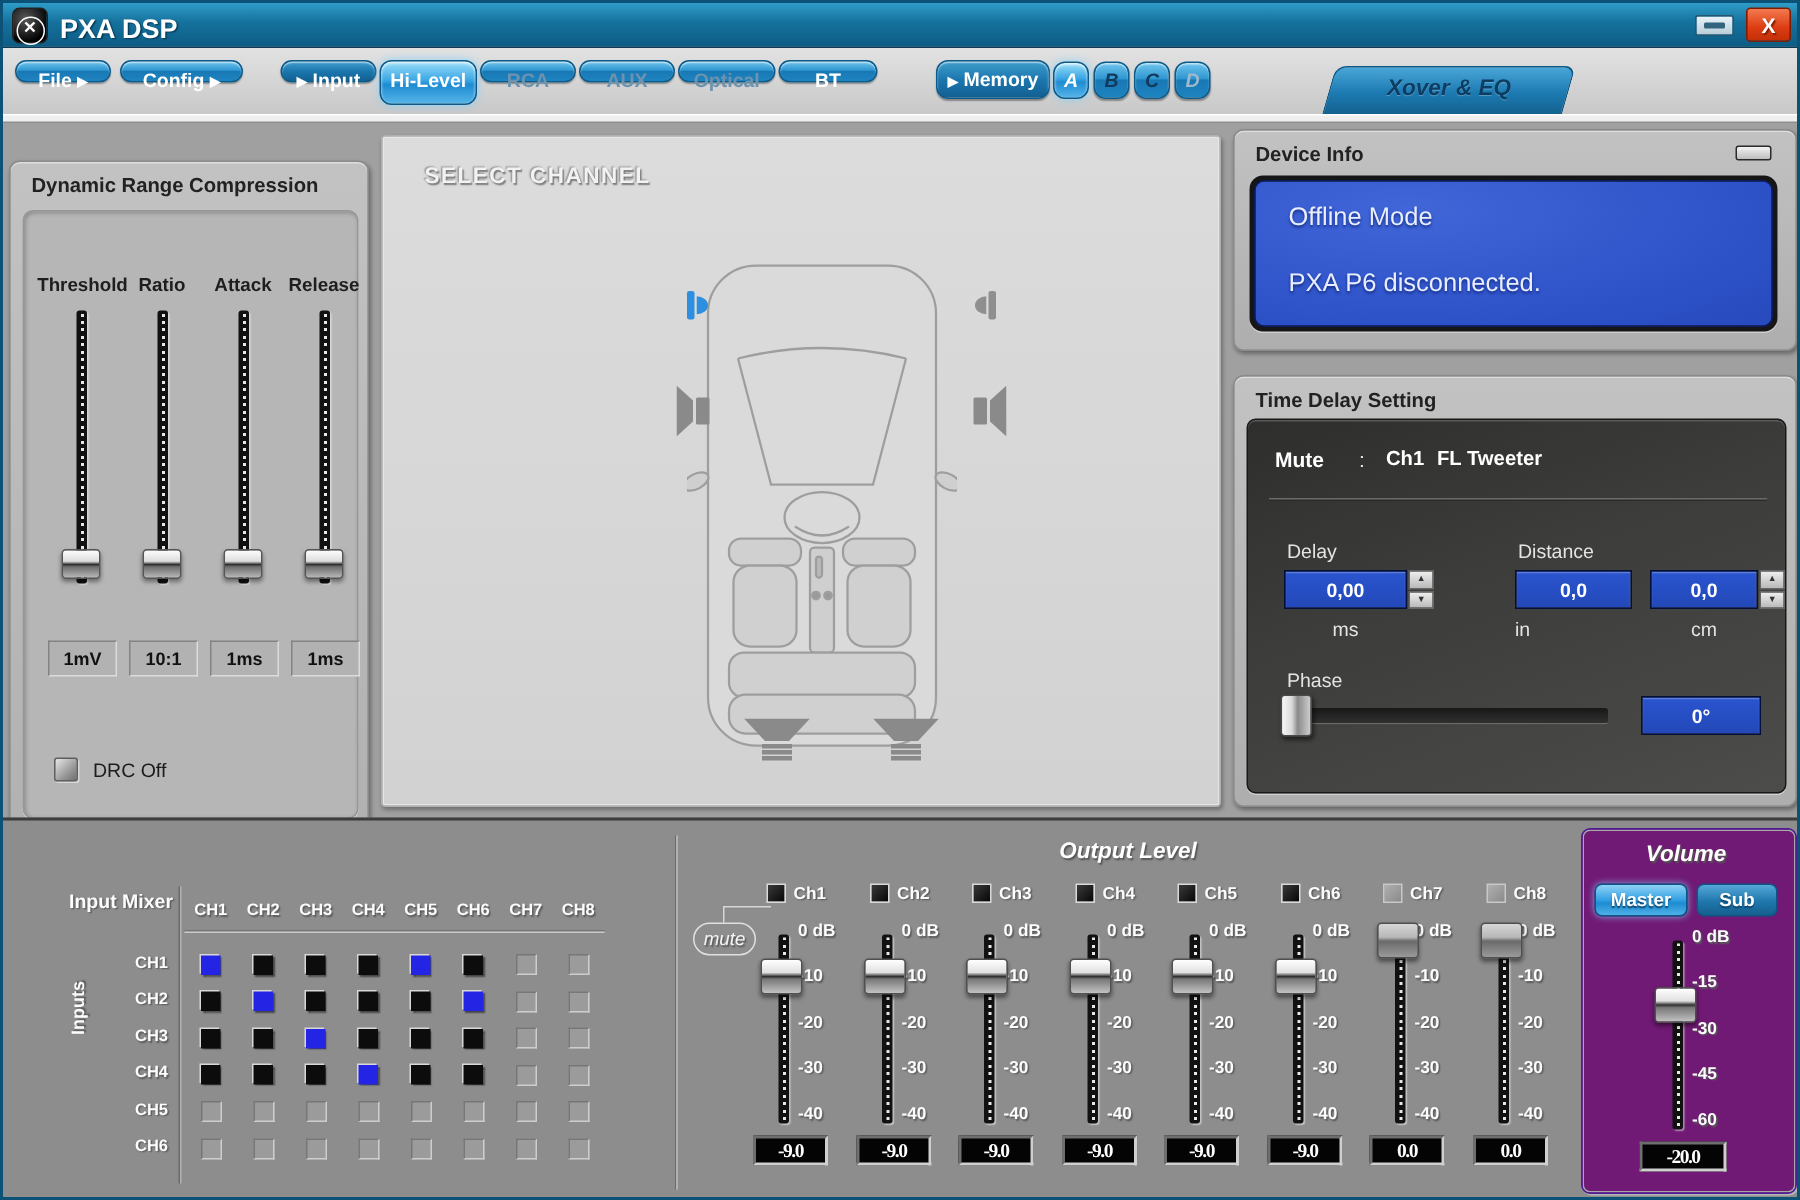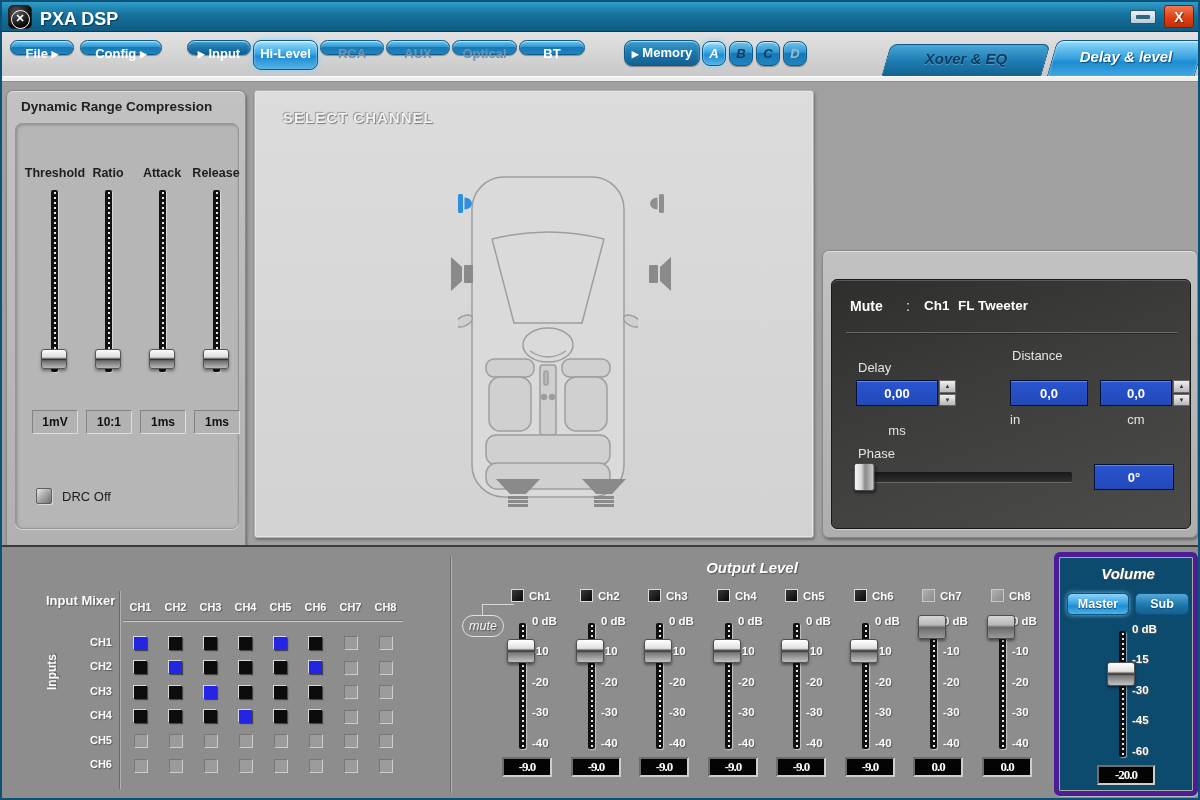--- a/index.html
+++ b/index.html
@@ -83,21 +83,21 @@
   .cb.dis{background:linear-gradient(135deg,#b0b0b0,#8a8a8a);border-color:#c8c8c8;}
   .strip{position:absolute;width:60px;height:196px;}
   .strip .head{position:absolute;left:0;top:0;height:13px;display:flex;align-items:center;gap:5px;padding-left:13px;}
   .strip .chlab{font-size:11.5px;}
   .fscale{display:flex;flex-direction:column;justify-content:space-between;align-items:flex-start;}
   .fscale span{font-size:11.5px;font-weight:bold;color:#fcfcfc;text-shadow:1px 1px 1px #5a5a5a;line-height:1;}
   .fhandle{position:absolute;left:1px;width:26px;height:22px;border-radius:3px;background:linear-gradient(180deg,#ffffff 0%,#e0e0e0 38%,#303030 50%,#787878 58%,#c2c2c2 100%);border:1px solid #4f4f4f;box-shadow:0 2px 3px rgba(0,0,0,.45);transform:translateY(-50%);cursor:grab;}
   .fhandle.dis{background:linear-gradient(180deg,#d6d6d6 0%,#b8b8b8 40%,#6a6a6a 52%,#9a9a9a 100%);}
   .lcd{background:#040404;border:2px solid;border-color:#6e6e6e #cfcfcf #cfcfcf #6e6e6e;color:#fff;font-family:Liberation Serif, serif;font-weight:bold;font-size:13px;text-align:center;line-height:16px;letter-spacing:-1px;}
   .mutepill{border:1px solid #e0e0e0;border-radius:11px;color:#f4f4f4;font-style:italic;font-size:12.5px;text-align:center;line-height:20px;cursor:pointer;text-shadow:1px 1px 1px #555;}
-  .volpanel{background:#0c4a6e;border:5px solid #4c1d95;border-radius:6px;box-shadow:inset 0 0 0 1px #a8a8a8,1px 1px 0 #b5b5b5;}
+  .volpanel{background:#701a75;border:1px solid #4c1d95;border-radius:6px;box-shadow:inset 0 0 0 1px #a8a8a8,1px 1px 0 #b5b5b5;}
   .volbtn{height:22px;border-radius:5px;border:1px solid #0c5584;color:#fff;font-size:12.5px;font-weight:bold;text-align:center;line-height:21px;cursor:pointer;text-shadow:0 1px 1px #08436b;}
   .volbtn.on{background:linear-gradient(180deg,#8ed2f6 0%,#33a0e4 50%,#1d8cd2 60%,#4fb0e8 100%);box-shadow:0 0 5px rgba(140,215,255,.8);}
   .volbtn.off{background:linear-gradient(180deg,#55a8d8 0%,#1f77ac 55%,#155f8e 100%);}
 </style>
 </head>
 <body>
 
 <div class="window">
 
   <div class="abs titlebar">
@@ -137,26 +137,22 @@
   </div>
   <div class="abs mbtn active memletter" style="left:700px;top:39px;">A</div>
   <div class="abs mbtn memletter navy" style="left:727px;top:39px;">B</div>
   <div class="abs mbtn memletter navy" style="left:754px;top:39px;">C</div>
   <div class="abs mbtn memletter dim" style="left:781px;top:39px;">D</div>
 
   <div class="abs ptab inactive" style="left:884px;top:42px;width:160px;">
     <span class="bg"></span>
     <span class="txt">Xover &amp; EQ</span>
   </div>
-  <div class="abs ptab active" style="left:1050px;top:38px;width:148px;height:36px;">
-    <span class="bg"></span>
-    <span class="txt" style="margin-top:8px;">Delay &amp; level</span>
-  </div>
-
-  <div class="abs gpanel" style="left:4px;top:88px;width:240px;height:533px;">
+
+  <div class="abs gpanel" style="left:4px;top:105px;width:240px;height:533px;">
     <h2>Dynamic Range Compression</h2>
     <div class="abs inset" style="left:8px;top:32px;width:224px;height:406px;">
 
       <div class="abs drc-label" style="left:4px;top:42px;width:70px;">Threshold</div>
       <div class="abs drc-label" style="left:62px;top:42px;width:60px;">Ratio</div>
       <div class="abs drc-label" style="left:116px;top:42px;width:60px;">Attack</div>
       <div class="abs drc-label" style="left:170px;top:42px;width:60px;">Release</div>
 
       <div class="abs vtrack" style="left:35px;top:66px;height:182px;"></div>
       <div class="abs vtrack" style="left:89px;top:66px;height:182px;"></div>
@@ -249,38 +245,49 @@
     <svg class="abs spk" style="left:326px;top:388px;" width="46" height="30" viewBox="0 0 46 30">
       <g fill="#8a8a8a">
           <polygon points="1,0 45,0 31,15 15,15"></polygon>
           <rect x="13" y="17" width="20" height="3"></rect>
           <rect x="13" y="21" width="20" height="3"></rect>
           <rect x="13" y="25" width="20" height="3"></rect>
         </g>
     </svg>
   </div>
 
+  <div class="abs gpanel" style="left:820px;top:84px;width:376px;height:148px;">
+    <h2>Device Info</h2>
+    <div class="abs" style="right:16px;top:10px;width:24px;height:10px;background:linear-gradient(#f4f4f4,#bdbdbd);border:1.5px solid #2a2a2a;border-radius:2px;"></div>
+    <div class="abs screen-frame" style="left:10px;top:30px;width:352px;height:104px;">
+      <div class="screen">
+        <span class="l1" style="top:14px;">Offline Mode</span>
+        <span class="l2" style="top:58px;">PXA P6 disconnected.</span>
+      </div>
+    </div>
+  </div>
 
   <div class="abs gpanel" style="left:820px;top:248px;width:376px;height:288px;">
+    <h2>Time Delay Setting</h2>
     <div class="abs darkpanel" style="left:8px;top:28px;width:360px;height:250px;">
       <span class="abs" style="left:18px;top:18px;color:#fff;font-weight:bold;font-size:14px;">Mute</span>
       <span class="abs" style="left:74px;top:18px;color:#e8e8e8;font-size:14px;">:</span>
       <span class="abs" style="left:92px;top:18px;color:#fff;font-weight:bold;font-size:13.5px;">Ch1</span>
       <span class="abs" style="left:126px;top:18px;color:#fff;font-weight:bold;font-size:13.5px;">FL Tweeter</span>
       <div class="abs" style="left:14px;top:52px;width:332px;height:1px;background:#6a6a6a;box-shadow:0 1px 0 #2a2a2a;"></div>
 
       <span class="abs dp-lab" style="left:26px;top:80px;">Delay</span>
       <div class="abs bluebox" style="left:24px;top:100px;width:82px;height:26px;line-height:25px;">0,00</div>
       <div class="abs spinner" style="left:107px;top:100px;height:26px;">
         <div class="sp">▲</div>
         <div class="sp">▼</div>
       </div>
-      <span class="abs dp-lab" style="left:24px;top:132px;width:82px;text-align:center;margin-top:11px;">ms</span>
-
-      <span class="abs dp-lab" style="left:180px;top:68px;">Distance</span>
+      <span class="abs dp-lab" style="left:24px;top:132px;width:82px;text-align:center;">ms</span>
+
+      <span class="abs dp-lab" style="left:180px;top:80px;">Distance</span>
       <div class="abs bluebox" style="left:178px;top:100px;width:78px;height:26px;line-height:25px;">0,0</div>
       <span class="abs dp-lab" style="left:178px;top:132px;width:78px;text-align:left;">in</span>
       <div class="abs bluebox" style="left:268px;top:100px;width:72px;height:26px;line-height:25px;">0,0</div>
       <div class="abs spinner" style="left:341px;top:100px;height:26px;">
         <div class="sp">▲</div>
         <div class="sp">▼</div>
       </div>
       <span class="abs dp-lab" style="left:268px;top:132px;width:72px;text-align:center;">cm</span>
 
       <span class="abs dp-lab" style="left:26px;top:166px;">Phase</span>

